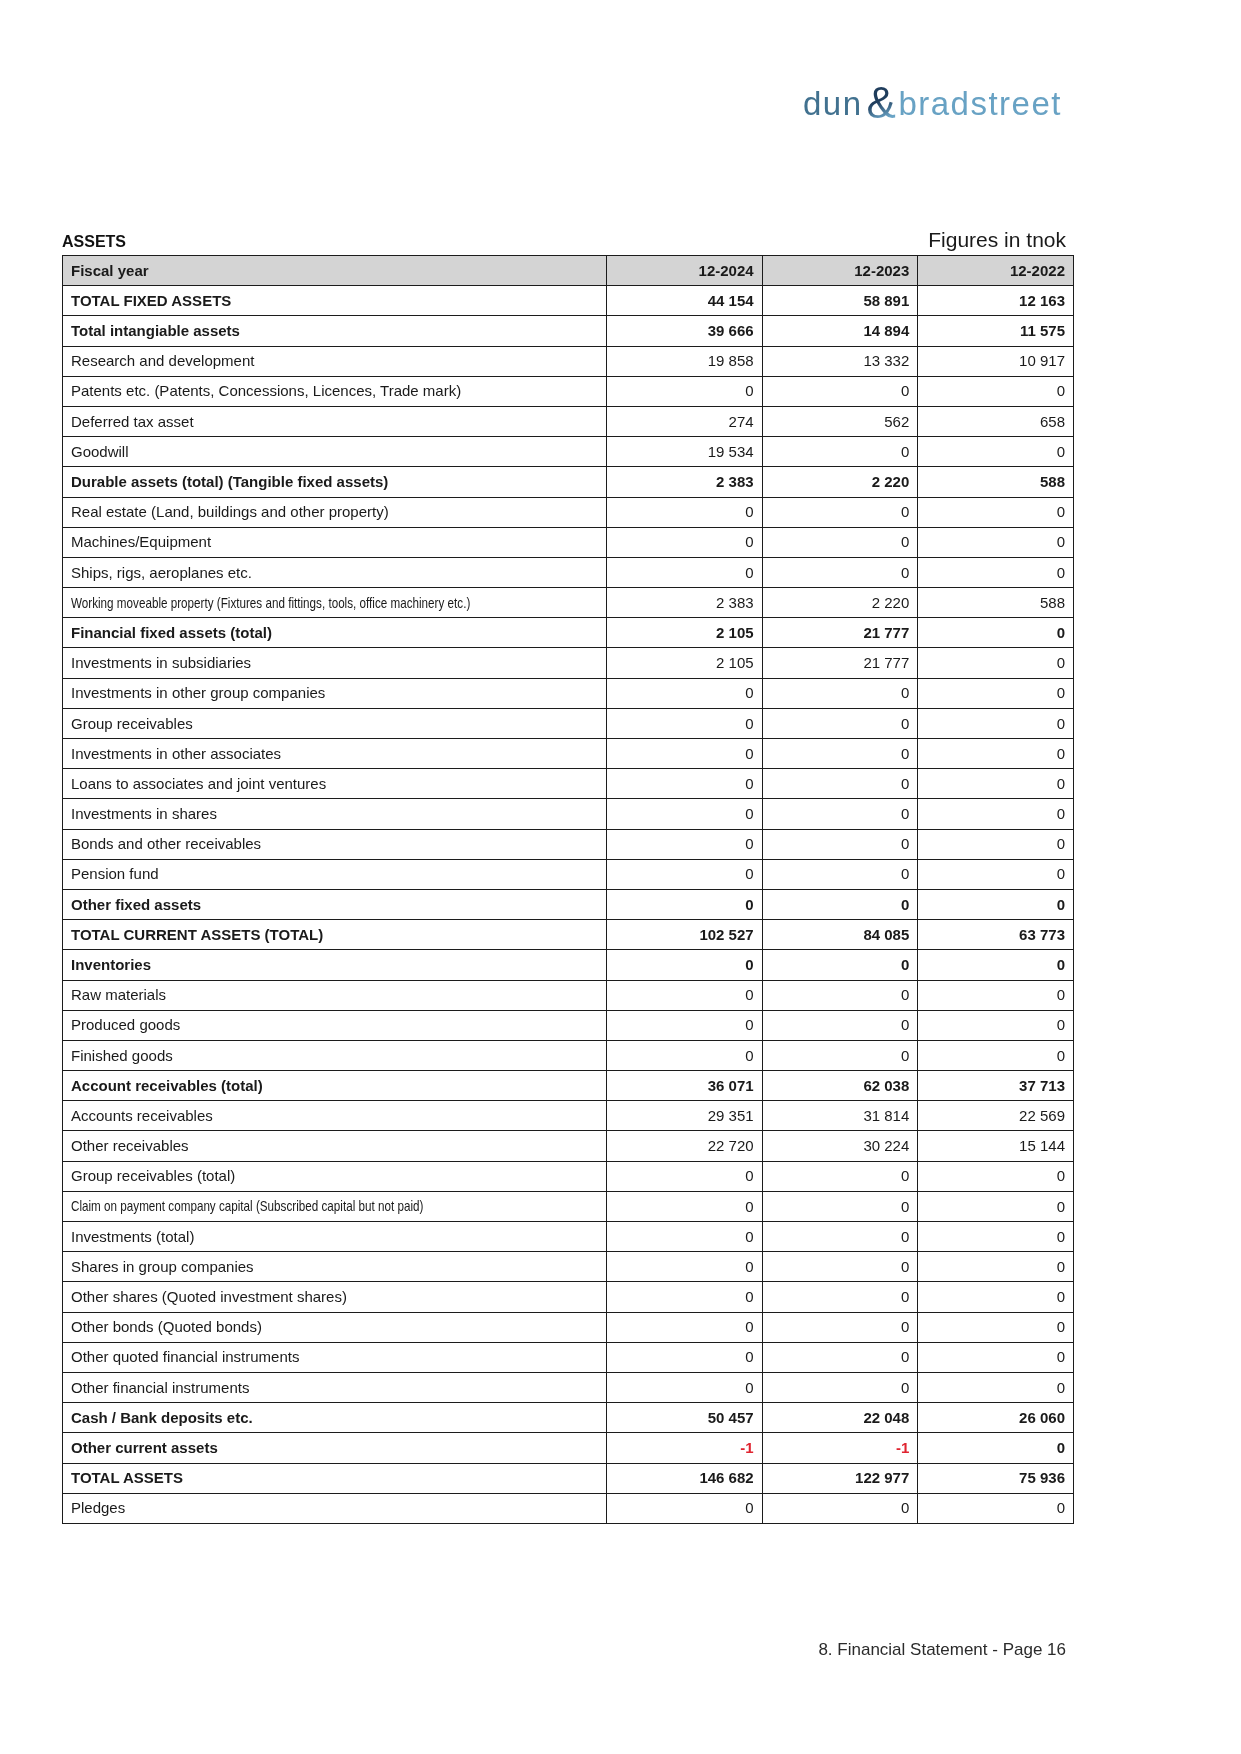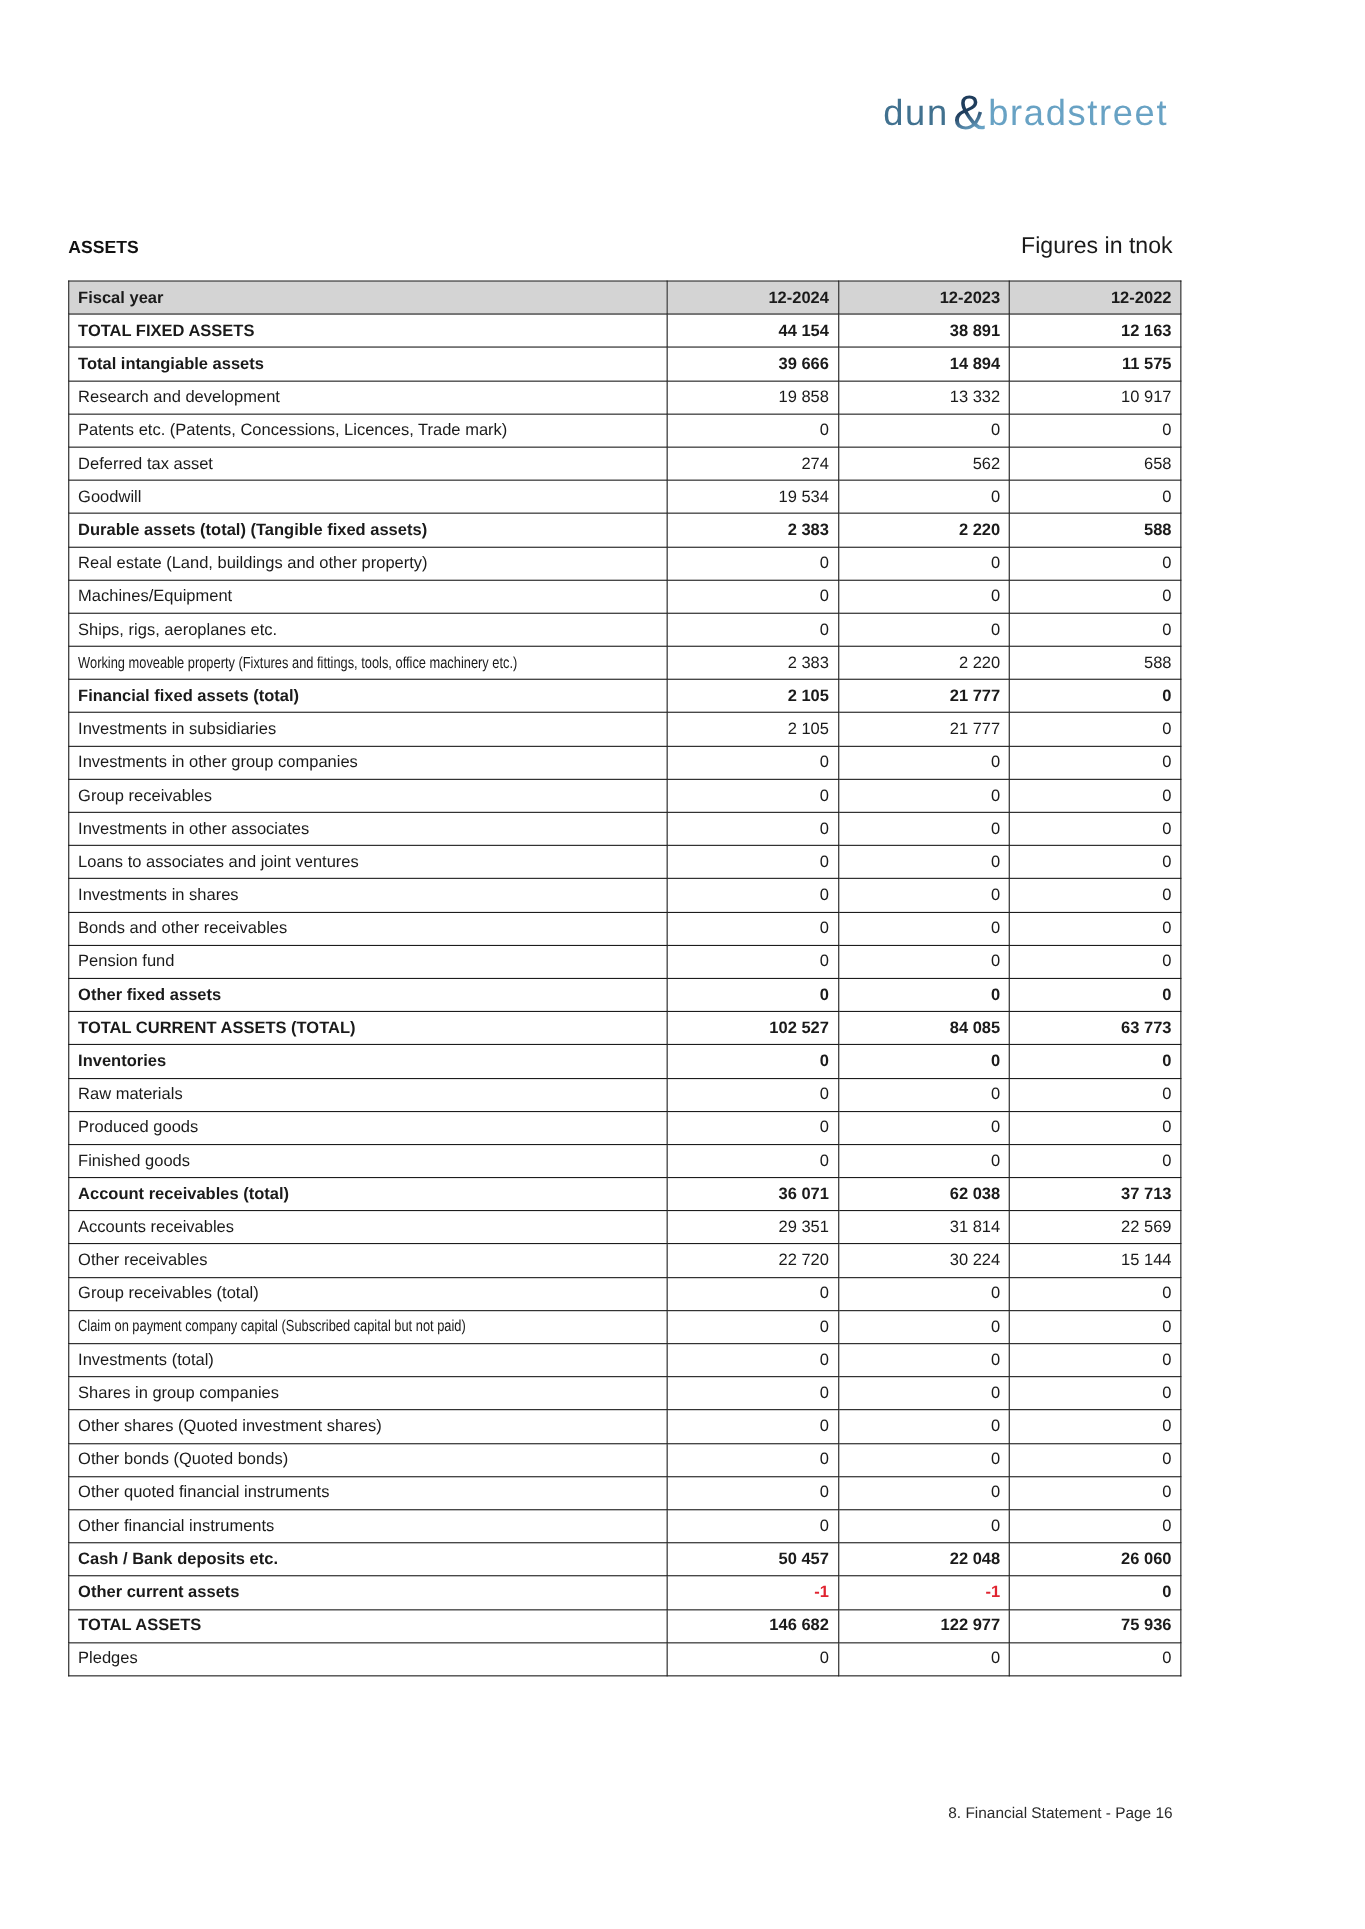--- a/index.html
+++ b/index.html
@@ -39,21 +39,21 @@
     background-clip: text;
     color: transparent;
     position: relative;
     top: 3px;
   }
   .logo .bradstreet { color: #68a2c4; }
 
   
   .table-caption {
     position: absolute;
-    top: 212px;
+    top: 228px;
     left: 62px;
     width: 1004px;
     display: flex;
     justify-content: space-between;
     align-items: baseline;
   }
   .caption-title { font-size: 16px; font-weight: bold; color: #111; }
   .caption-unit  { font-size: 21px; font-weight: 400; color: #1a1a1a; }
 
   
@@ -97,21 +97,21 @@
   }
   td.num.neg { color: #e02430; }
 
   
   .footer {
     position: absolute;
     top: 1640px;
     left: 62px;
     width: 1004px;
     text-align: right;
-    font-size: 14px;
+    font-size: 17px;
     color: #2b2b2b;
   }
 </style>
 </head>
 <body>
 
 <div class="page">
 
   <div class="logo">
     <span class="dun">dun</span>
@@ -137,21 +137,21 @@
           <th>Fiscal year</th>
           <th class="num">12-2024</th>
           <th class="num">12-2023</th>
           <th class="num">12-2022</th>
         </tr>
       </thead>
       <tbody id="fin-body">
           <tr class="bold">
             <td class="label">TOTAL FIXED ASSETS</td>
             <td class="num">44 154</td>
-            <td class="num">38 891</td>
+            <td class="num">58 891</td>
             <td class="num">12 163</td>
           </tr>
           <tr class="bold">
             <td class="label">Total intangiable assets</td>
             <td class="num">39 666</td>
             <td class="num">14 894</td>
             <td class="num">11 575</td>
           </tr>
           <tr>
             <td class="label">Research and development</td>

